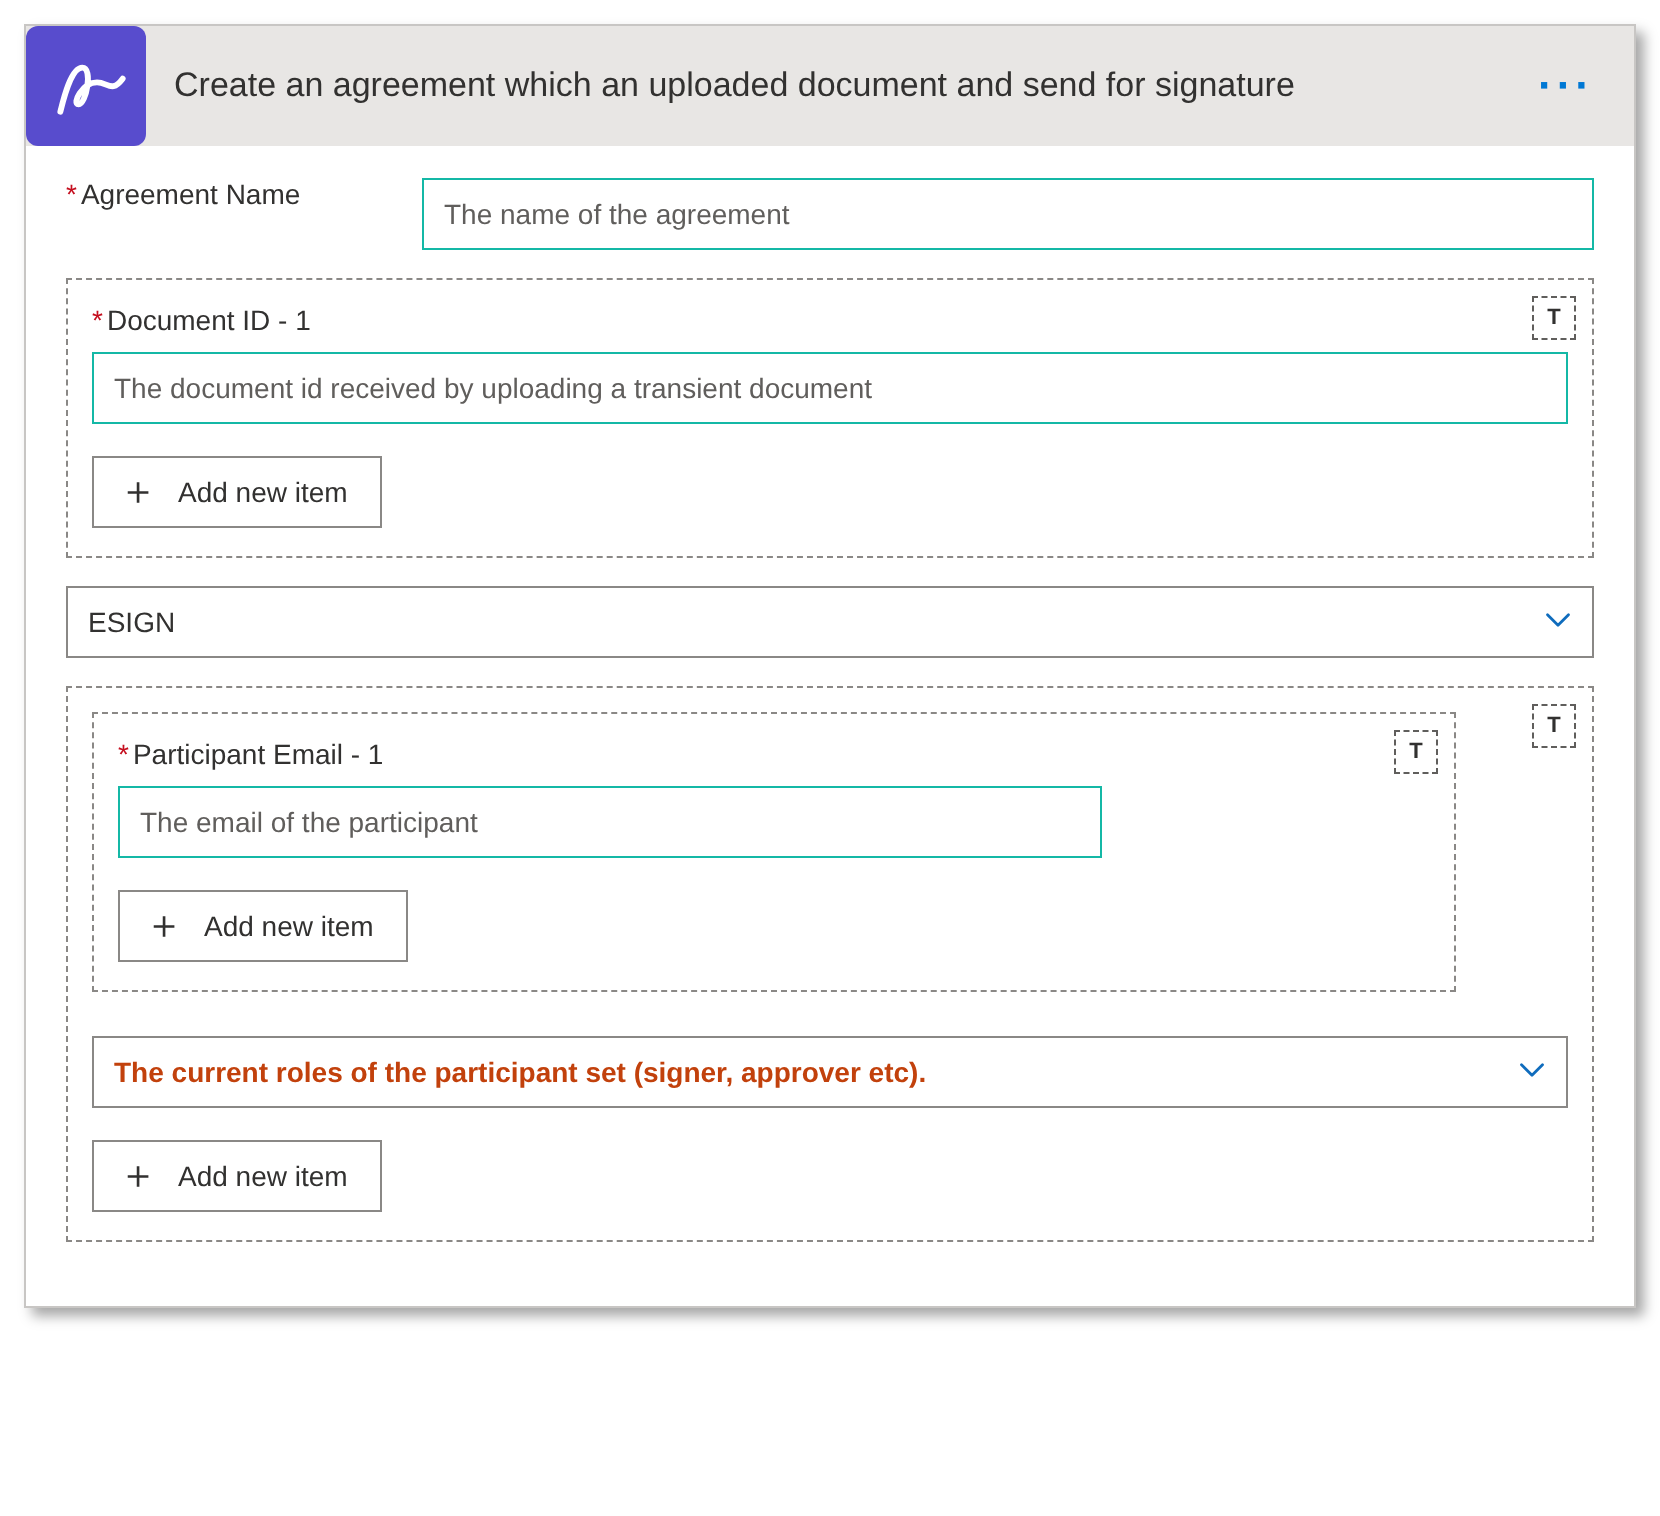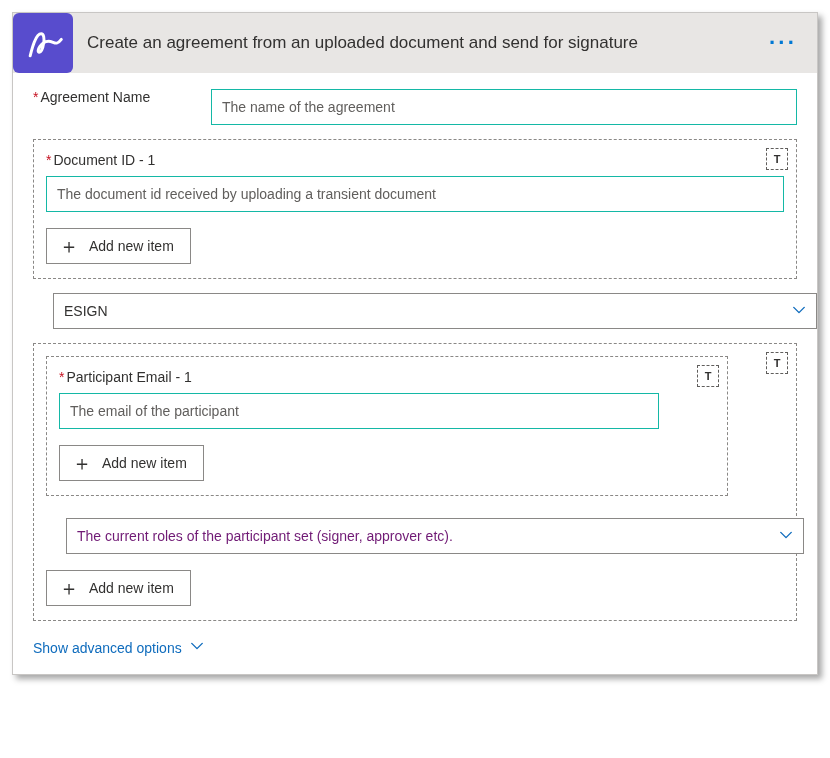--- a/index.html
+++ b/index.html
@@ -80,24 +80,23 @@
     height: 36px;
     border: 1px solid #8a8886;
     padding: 0 10px;
     font-size: 14px;
     color: #323130;
     background: #fff;
     display: flex;
     align-items: center;
     justify-content: space-between;
     cursor: pointer;
-    margin-left: 20px;
   }
   .select-box .chev { color: #0f6cbd; }
-  .select-ph { color: #701a75; }
+  .select-ph { color: #c2410c; font-weight: bold; }
   .dashed-group {
     border: 1px dashed #8a8886;
     padding: 12px 12px 14px 12px;
     margin-bottom: 14px;
     position: relative;
   }
   .nested-group {
     border: 1px dashed #8a8886;
     padding: 12px 12px 14px 12px;
     margin-bottom: 14px;
@@ -162,34 +161,34 @@
     display: inline-flex;
     align-items: center;
     gap: 8px;
     color: #0f6cbd;
     font-size: 14px;
     cursor: pointer;
     margin-top: 4px;
   }
   .chev-svg { width: 14px; height: 14px; }
   .mb8 { margin-bottom: 10px; }
-  .nested-input { width: 600px; max-width: 100%; }
+  .nested-input { width: 492px; max-width: 100%; }
 </style>
 </head>
 <body>
 
 <div class="card">
 
   <div class="header">
     <div class="app-icon">
       <svg viewBox="0 0 48 48" fill="none">
         <path d="M10 38 C12 30, 16 14, 22 14 C28 14, 24 34, 20 34 C16 34, 22 22, 30 22 C36 22, 38 28, 44 20" stroke="#ffffff" stroke-width="3.2" stroke-linecap="round" stroke-linejoin="round" fill="none"></path>
       </svg>
     </div>
-    <div class="header-title">Create an agreement from an uploaded document and send for signature</div>
+    <div class="header-title">Create an agreement which an uploaded document and send for signature</div>
     <div class="header-more">···</div>
   </div>
 
   <div class="body">
 
     
     <div class="row">
       <div class="label-col">
         <span class="req">*</span><span>Agreement Name</span>
       </div>
@@ -258,23 +257,15 @@
       </div>
       <div style="height:6px"></div>
 
       <button class="add-btn">
         <span class="plus">＋</span>
         <span>Add new item</span>
       </button>
     </div>
 
     
-    <div class="adv-link">
-      <span>Show advanced options</span>
-      <span>
-        <svg class="chev-svg" viewBox="0 0 16 16">
-            <path d="M2 5 L8 11 L14 5" stroke="#0f6cbd" stroke-width="1.6" fill="none" stroke-linecap="round" stroke-linejoin="round"></path>
-          </svg>
-      </span>
-    </div>
 
   </div>
 </div>
 
 </body></html>

